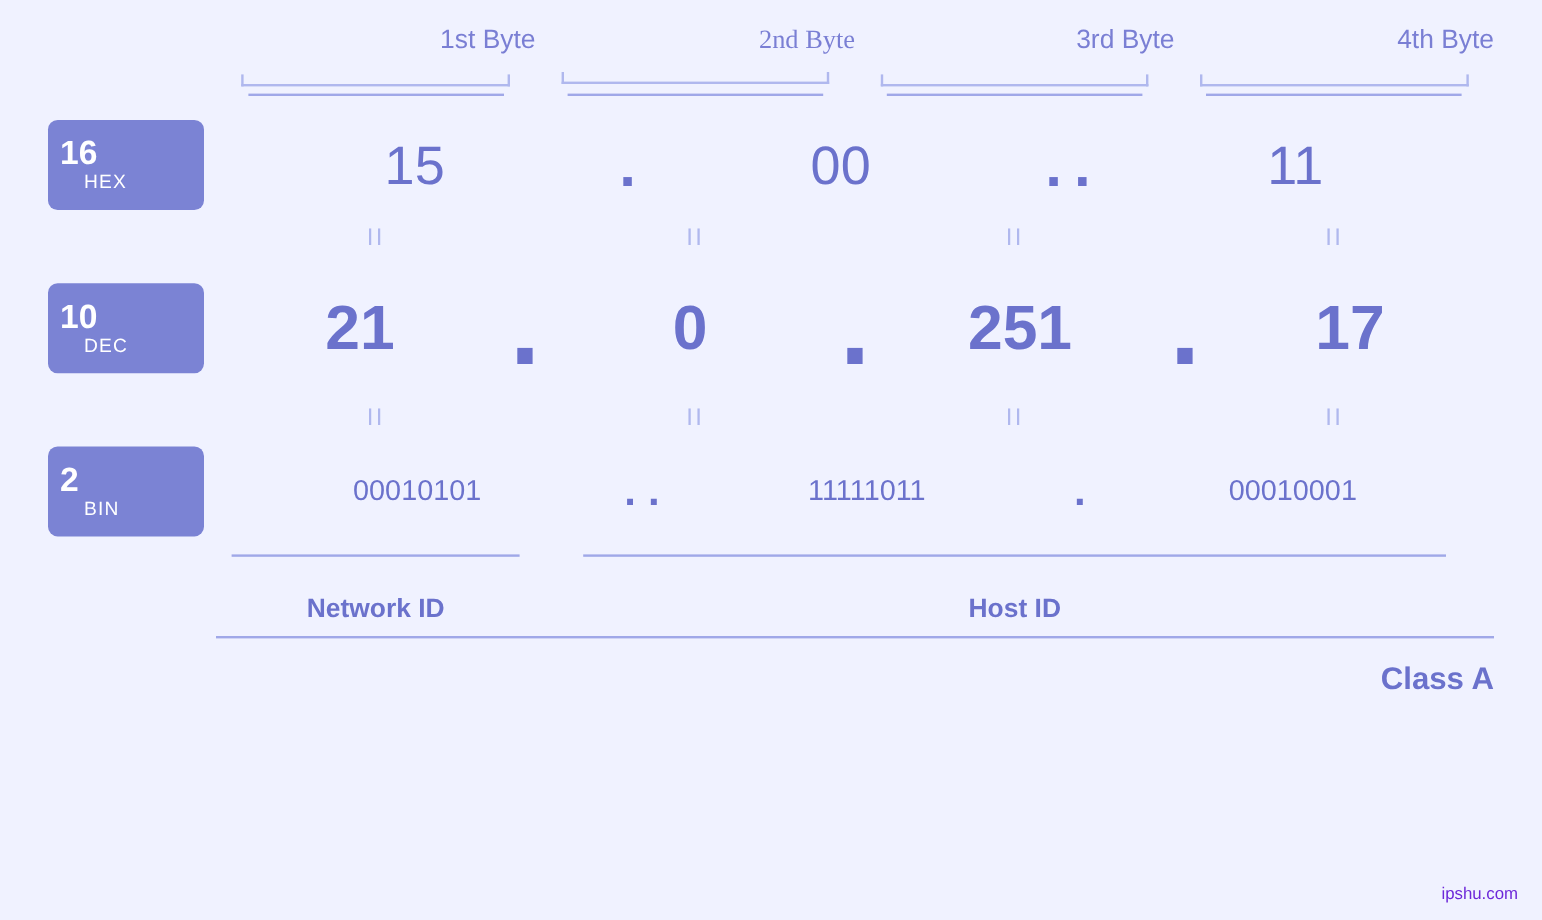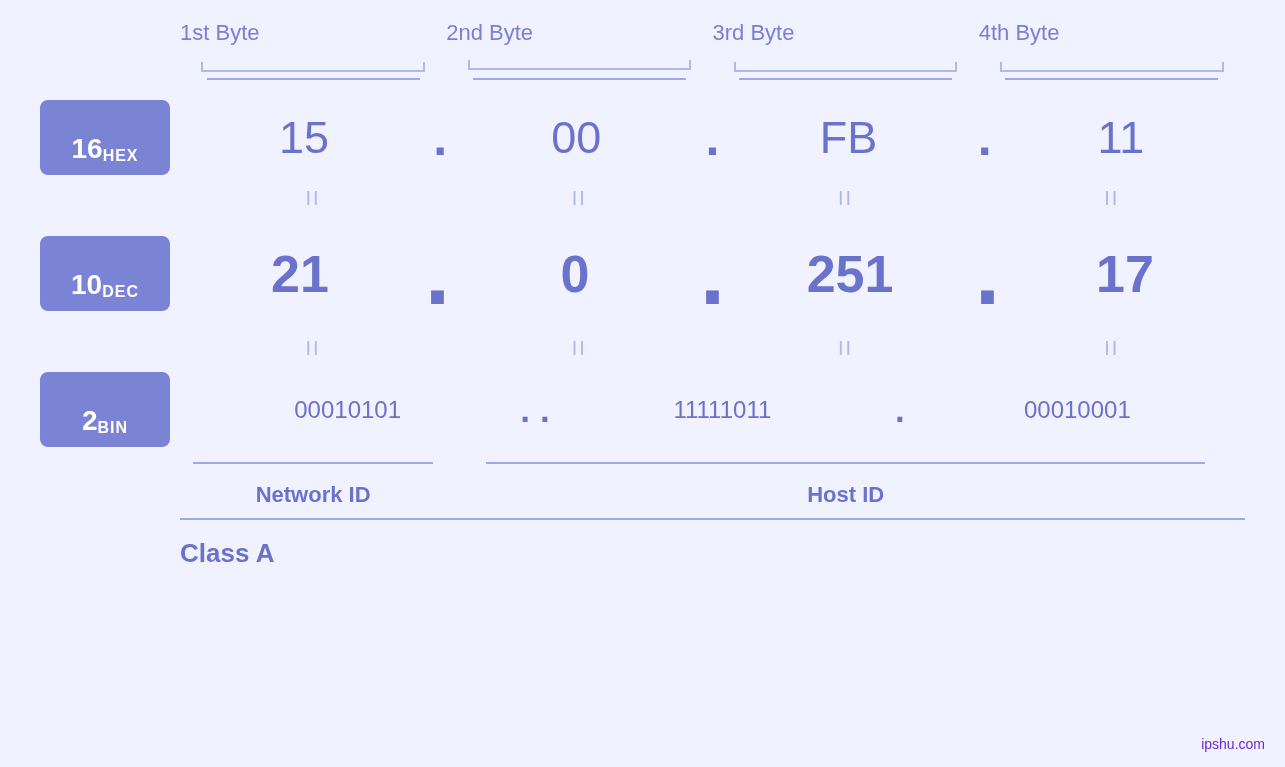--- a/index.html
+++ b/index.html
@@ -31,21 +31,21 @@
     .byte-headers {
       display: flex;
       width: 100%;
       justify-content: center;
       margin-bottom: 10px;
       padding-left: 140px;
     }
 
     .byte-header {
       flex: 1;
-      text-align: left;
+      text-align: right;
       color: #7a7fd4;
       font-size: 22px;
       font-weight: 400;
       padding-bottom: 8px;
       position: relative;
     }
 
     
     .byte-header::after {
       content: '';
@@ -62,40 +62,42 @@
       display: flex;
       align-items: center;
       width: 100%;
       padding: 10px 0;
     }
 
     .row-label {
       width: 130px;
       min-width: 130px;
       display: flex;
-      align-items: flex-end;
+      flex-direction: column;
+      align-items: flex-start;
       justify-content: center;
       background-color: #7b83d4;
       color: white;
       border-radius: 8px;
       padding: 10px;
       height: 75px;
       margin-right: 10px;
     }
 
     .row-label .base-num {
       font-size: 28px;
       font-weight: bold;
       line-height: 1.1;
     }
 
     .row-label .base-name {
       font-size: 16px;
-      font-weight: bold;
+      font-weight: normal;
       letter-spacing: 1px;
+      margin-left: 20px;
     }
 
     .values-container {
       display: flex;
       flex: 1;
       align-items: center;
       justify-content: flex-end;
     }
 
     .byte-value {
@@ -160,21 +162,21 @@
       position: relative;
     }
 
     .host-id-section {
       flex: 3;
       position: relative;
     }
 
     .section-bracket {
       position: relative;
-      padding-top: 12px;
+      padding-top: 24px;
     }
 
     .section-bracket::before {
       content: '';
       position: absolute;
       top: 0;
       left: 5%;
       width: 90%;
       height: 2px;
       background-color: #a0a8e8;
@@ -204,21 +206,21 @@
       content: '';
       position: absolute;
       top: 0;
       left: 0;
       width: 100%;
       height: 2px;
       background-color: #a0a8e8;
     }
 
     .class-label {
-      text-align: left;
+      text-align: right;
       color: #6b72cc;
       font-size: 26px;
       font-weight: bold;
       padding-top: 8px;
     }
 
     
     .watermark {
       position: absolute;
       bottom: 15px;
@@ -235,21 +237,21 @@
   <div class="byte-headers">
     <div class="byte-header">
       <div style="margin-bottom:8px;">1st Byte</div>
       <div style="position:relative;height:18px;">
         <div style="position:absolute;bottom:0;left:8%;width:84%;height:2px;background:#b0b8ee;"></div>
         <div style="position:absolute;bottom:0;left:8%;width:2px;height:10px;background:#b0b8ee;"></div>
         <div style="position:absolute;bottom:0;right:8%;width:2px;height:10px;background:#b0b8ee;"></div>
       </div>
     </div>
     <div class="byte-header">
-      <div style="margin-bottom:6px;">2nd Byte</div>
+      <div style="margin-bottom:6px;font-family:Liberation Serif, serif;">2nd Byte</div>
       <div style="position:relative;height:18px;">
         <div style="position:absolute;bottom:0;left:8%;width:84%;height:2px;background:#b0b8ee;"></div>
         <div style="position:absolute;bottom:0;left:8%;width:2px;height:10px;background:#b0b8ee;"></div>
         <div style="position:absolute;bottom:0;right:8%;width:2px;height:10px;background:#b0b8ee;"></div>
       </div>
     </div>
     <div class="byte-header">
       <div style="margin-bottom:8px;">3rd Byte</div>
       <div style="position:relative;height:18px;">
         <div style="position:absolute;bottom:0;left:8%;width:84%;height:2px;background:#b0b8ee;"></div>
@@ -270,21 +272,20 @@
   <div class="data-row">
     <div class="row-label">
       <span class="base-num">16</span>
       <span class="base-name">HEX</span>
     </div>
     <div class="values-container">
       <div class="byte-value">15</div>
       <div class="dot">.</div>
       <div class="byte-value">00</div>
       <div class="dot">.</div>
-      <div class="byte-value">FB</div>
       <div class="dot">.</div>
       <div class="byte-value">11</div>
     </div>
   </div>
 
   <div class="equals-row">
     <div class="equals-cell">II</div>
     <div class="equals-cell">II</div>
     <div class="equals-cell">II</div>
     <div class="equals-cell">II</div>

